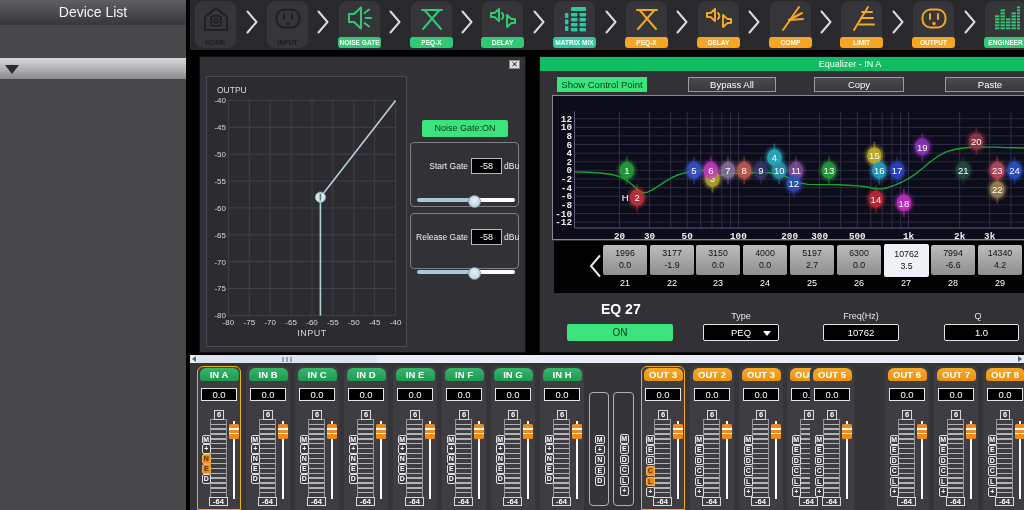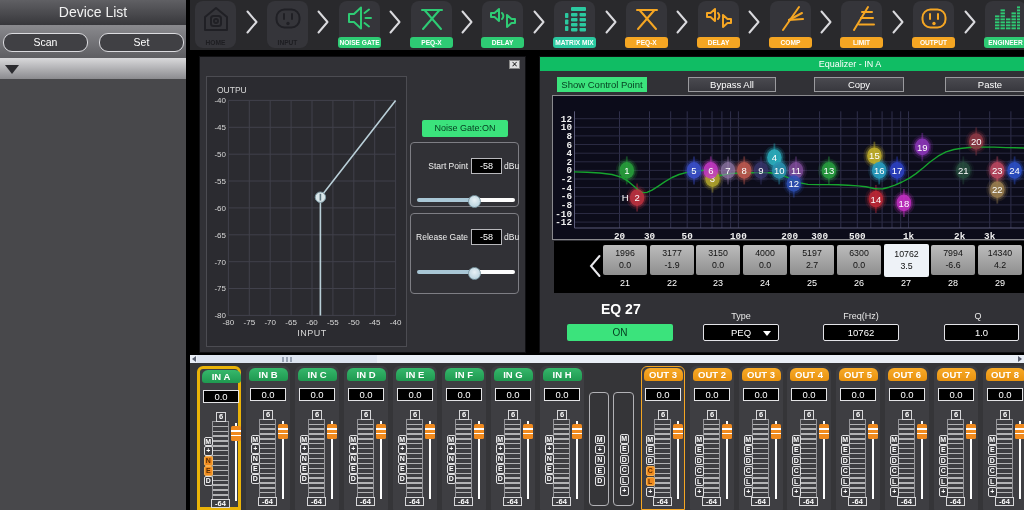--- a/index.html
+++ b/index.html
@@ -74,21 +74,21 @@
 
 #hscroll{position:absolute;left:0;top:355px;width:834px;height:8px;background:#e9eef6}
 #hthumb{position:absolute;left:7px;top:0;width:180px;height:8px;background:#dde4f0}
 .grip{position:absolute;top:1.5px;width:1.5px;height:5px;background:#98a2b4}
 .sbarrow{position:absolute;top:1px;width:0;height:0;border-top:3px solid transparent;
  border-bottom:3px solid transparent}
 
 #channels{position:absolute;left:0;top:363px;width:834px;height:147px;background:#353538}
 .strip{position:absolute;top:3px;width:44px;height:144px;background:#3e3e42;
  border-radius:6px 6px 0 0;border:1px solid #3e3e42}
-.strip.selin{border:3px solid #eab308}
+.strip.selin{border:1px solid #eab308}
 .strip.selout{border:1px solid #f5a623}
 .shead{position:absolute;left:1.5px;top:0.5px;width:39px;height:13px;border-radius:6px 6px 3px 3px;
  color:#fff;font-size:9.5px;font-weight:bold;text-align:center;line-height:13px}
 .hin{background:linear-gradient(#36b76b,#1f9950)}
 .hout{background:linear-gradient(#f8aa28,#e8920f)}
 .sval{position:absolute;left:3px;top:21px;width:36px;height:13px;background:#000;
  border:1px solid #e4e4e6;color:#fff;font-size:9.5px;text-align:center;line-height:11px}
 .s6{position:absolute;left:16px;top:43px;width:10px;height:10px;border:1px solid #d8d8da;
  background:#3e3e42;color:#fff;font-size:7.5px;font-weight:bold;text-align:center;line-height:8px;z-index:2}
 .smeter{position:absolute;left:12px;top:52px;width:17px;height:80px;border:1px solid #96969a;
@@ -101,24 +101,20 @@
 .sbtn.act{background:#f08a1e;border-color:#f5b050;color:#5a2d00}
 .strack{position:absolute;left:34.5px;top:54px;width:2px;height:78px;background:#fdfdfd}
 .scap{position:absolute;left:30.5px;top:57px;width:10px;height:14.5px;border-radius:1.5px;
  background:linear-gradient(#f08a1e 0 4.2px,#fff 4.2px 5.6px,#f08a1e 5.6px 9px,#fff 9px 10.4px,#f08a1e 10.4px 14.5px)}
 .mpanel{position:absolute;top:29px;height:114px;border:1px solid #b2b2b6;border-radius:4px}
 </style></head>
 <body>
 <div id="root">
 <div id="sidebar">
  <div id="sbtitle">Device List</div>
- <div id="sbbtns">
-  <div class="sbbtn" style="left:3px;width:85px">Scan</div>
-  <div class="sbbtn" style="left:99px;width:85px">Set</div>
- </div>
  <div id="sbtri"></div>
 </div>
 <div id="main">
  <div id="toolbar">
 <div class="tile" style="left:5px">
           <svg class="ticon" width="28" height="28" viewBox="0 0 28 28">
             <path d="M14 4 L25 13 L25 26 L3 26 L3 13 Z" stroke="#202025" fill="none" stroke-width="2" stroke-linecap="round" stroke-linejoin="round"></path>
             <rect x="9" y="12" width="10" height="10" rx="2.5" stroke="#202025" fill="none" stroke-width="2" stroke-linecap="round" stroke-linejoin="round"></rect>
             <circle cx="14" cy="17" r="2" stroke="#202025" fill="none" stroke-width="2" stroke-linecap="round" stroke-linejoin="round"></circle>
           </svg>
@@ -327,26 +323,26 @@
             <text x="19" y="241.2" text-anchor="end" class="ngl">-80</text>
             <text x="188.6" y="248.4" text-anchor="middle" class="ngl">-40</text>
             <text x="10" y="16" class="ngl" style="font-size:8.5px">OUTPU</text>
             <text x="105" y="259.4" text-anchor="middle" class="ngl" style="font-size:9px;letter-spacing:.5px">INPUT</text>
             <polyline points="113.4,238.4 113.4,120.2 188.6,23.4" fill="none" stroke="#b9cfd8" stroke-width="1.6"></polyline>
             <circle cx="113.4" cy="120.2" r="5.2" fill="#d9e6ea" stroke="#7d99a4" stroke-width="1"></circle>
             <line x1="113.4" y1="116.8" x2="113.4" y2="123.6" stroke="#5a727c" stroke-width="1.6"></line>
           </svg></div>
   <div id="ngbtn">Noise Gate:ON</div>
   <div class="nggroup" style="top:85px;height:65px">
-    <div class="lab">Start Point</div>
+    <div class="lab">Start Gate</div>
           <div class="vbox">-58</div>
           <div class="dbu">dBu</div>
     <div class="ngslider" style="top:55px"></div>
   </div>
-  <div class="nggroup" style="top:156px;height:81px">
+  <div class="nggroup" style="top:156px;height:56px">
     <div class="lab">Release Gate</div>
           <div class="vbox">-58</div>
           <div class="dbu">dBu</div>
     <div class="ngslider" style="top:56px"></div>
   </div>
  </div>
  <div class="win" id="eqwin">
   <div class="wtitle" style="width:675px">
           <span style="position:absolute;left:310px;transform:translateX(-50%)">Equalizer - IN A</span>
         </div>
@@ -789,21 +785,21 @@
           <div class="s64">-64</div>
           <div class="sbtn" style="top:68.0px">M</div>
           <div class="sbtn" style="top:78.4px">E</div>
           <div class="sbtn" style="top:88.8px">D</div>
           <div class="sbtn" style="top:99.2px">C</div>
           <div class="sbtn" style="top:109.6px">L</div>
           <div class="sbtn" style="top:120.0px">+</div>
           <div class="strack"></div>
           <div class="scap"></div>
         </div>
-<div class="strip" style="left:646px">
+<div class="strip" style="left:620px">
           <div class="shead hout">OUT 5</div>
           <div class="sval">0.0</div>
           <div class="s6">6</div>
           <div class="smeter"></div>
           <div class="s64">-64</div>
           <div class="sbtn" style="top:68.0px">M</div>
           <div class="sbtn" style="top:78.4px">E</div>
           <div class="sbtn" style="top:88.8px">D</div>
           <div class="sbtn" style="top:99.2px">C</div>
           <div class="sbtn" style="top:109.6px">L</div>

